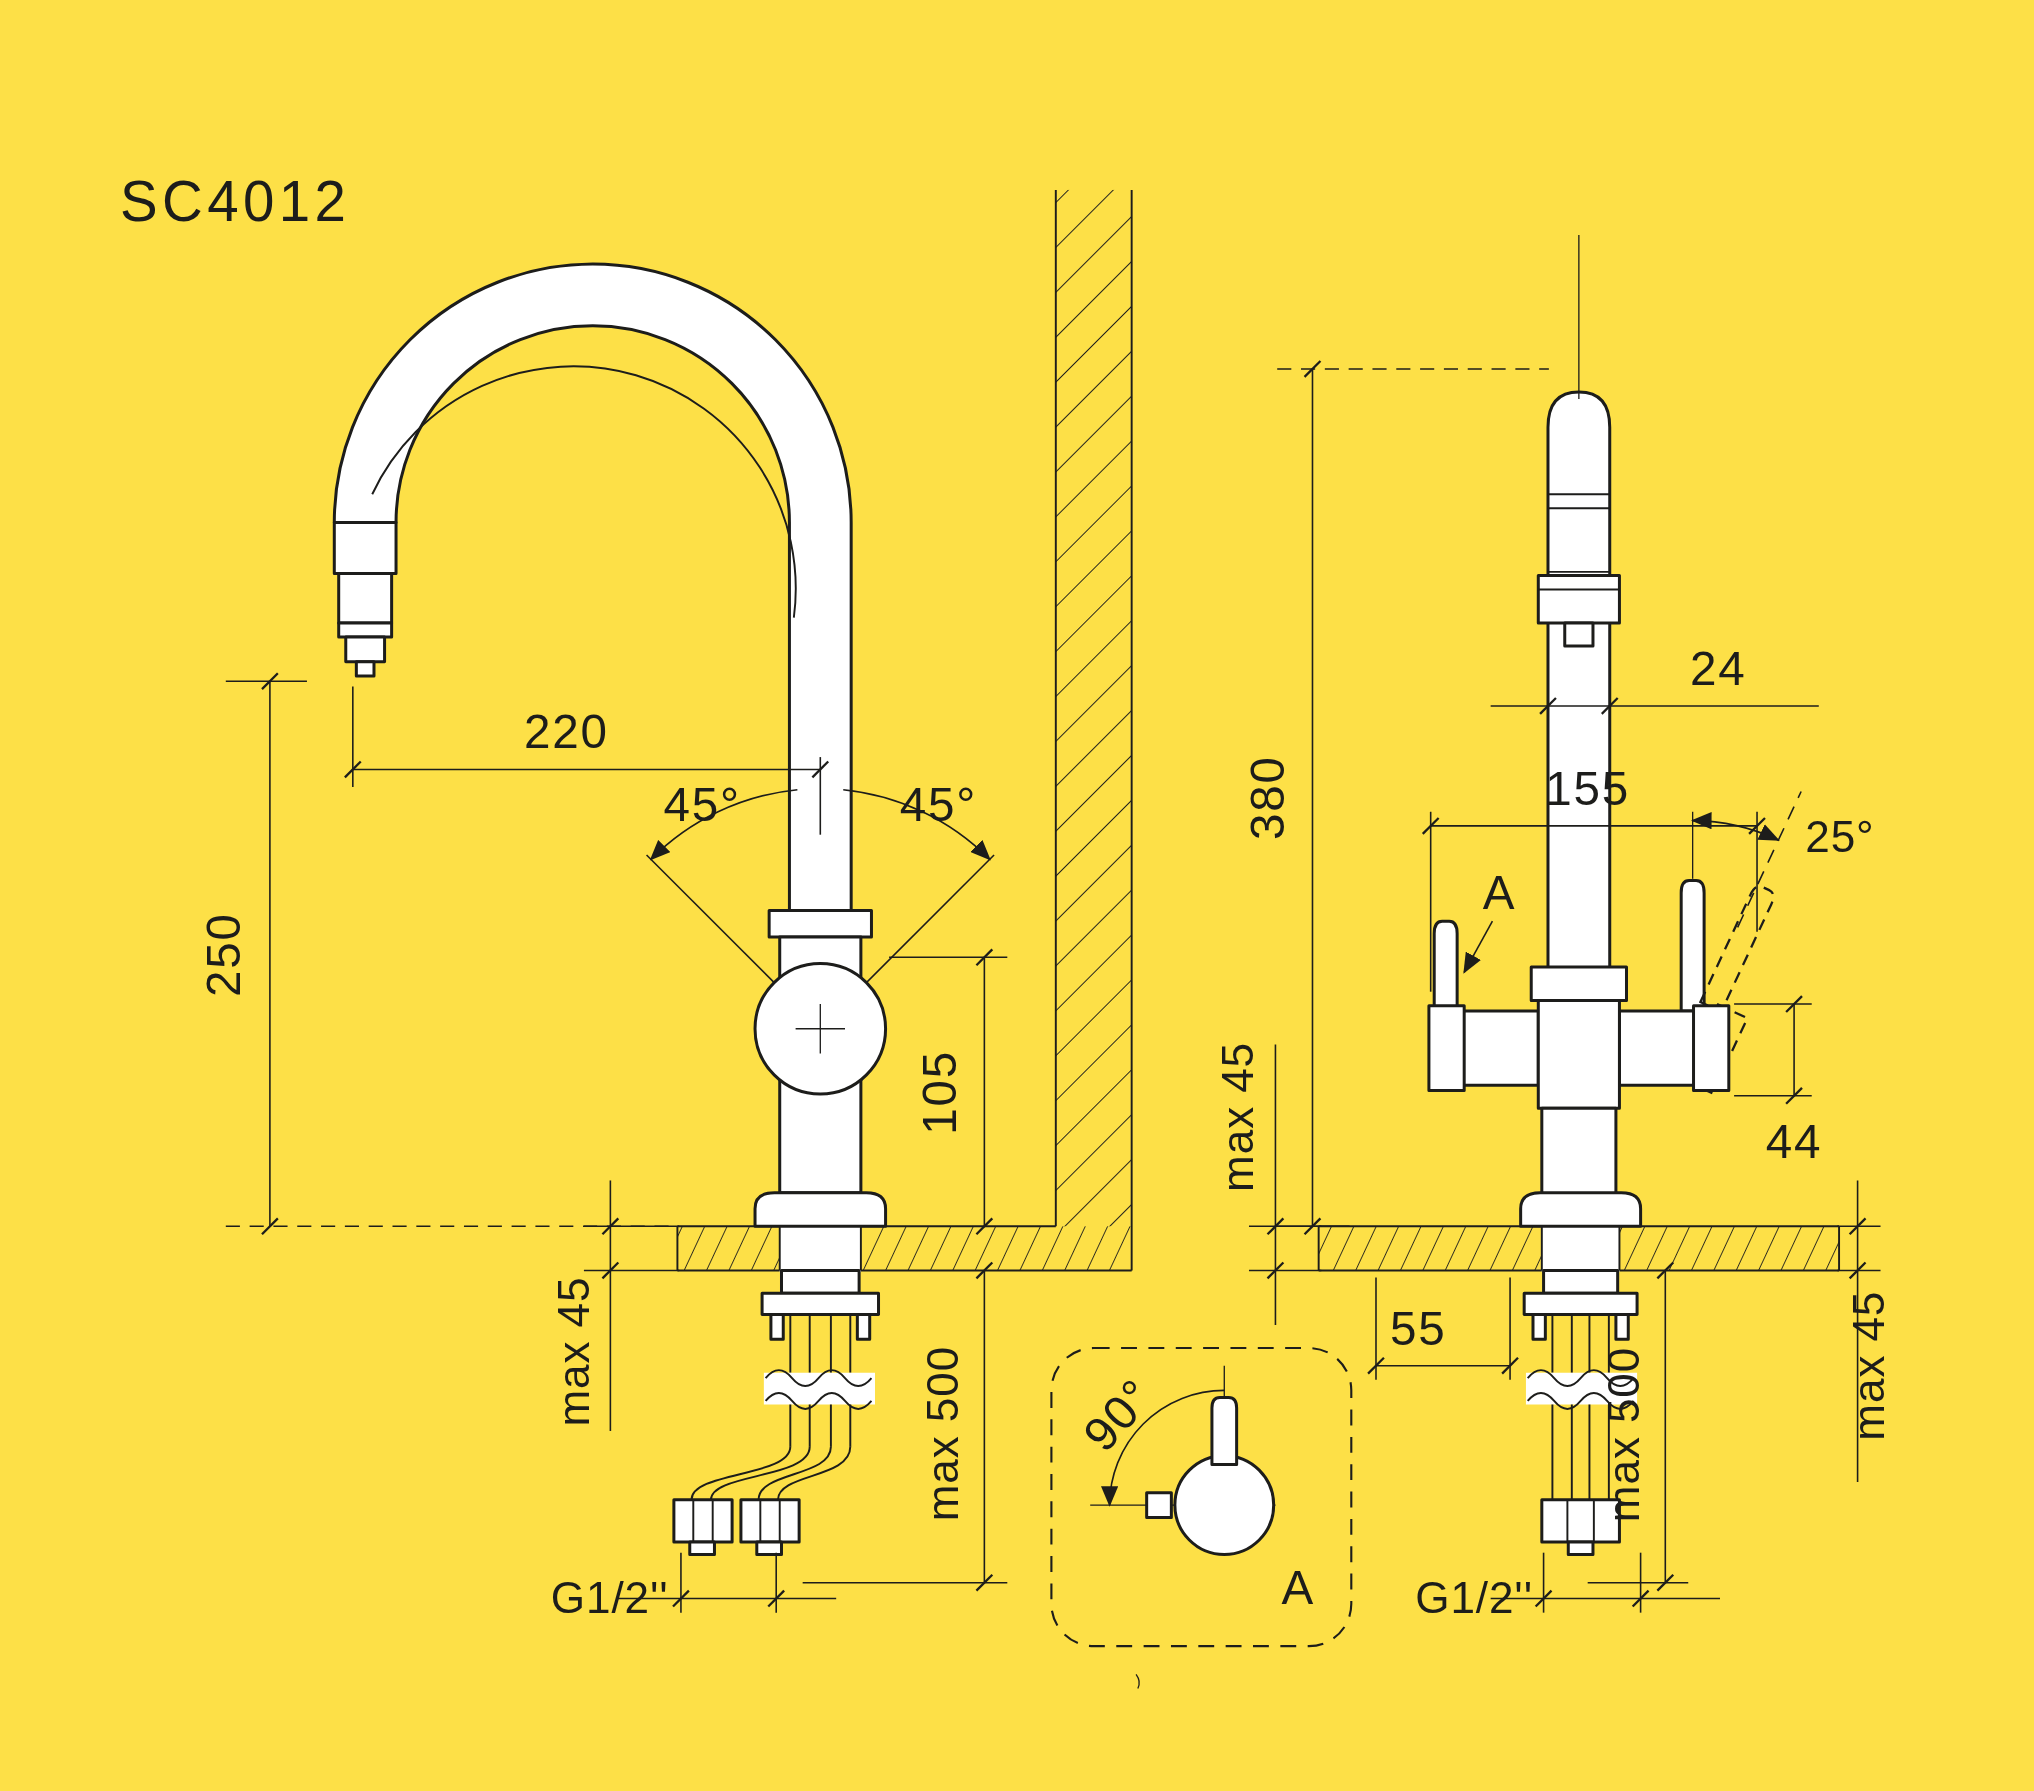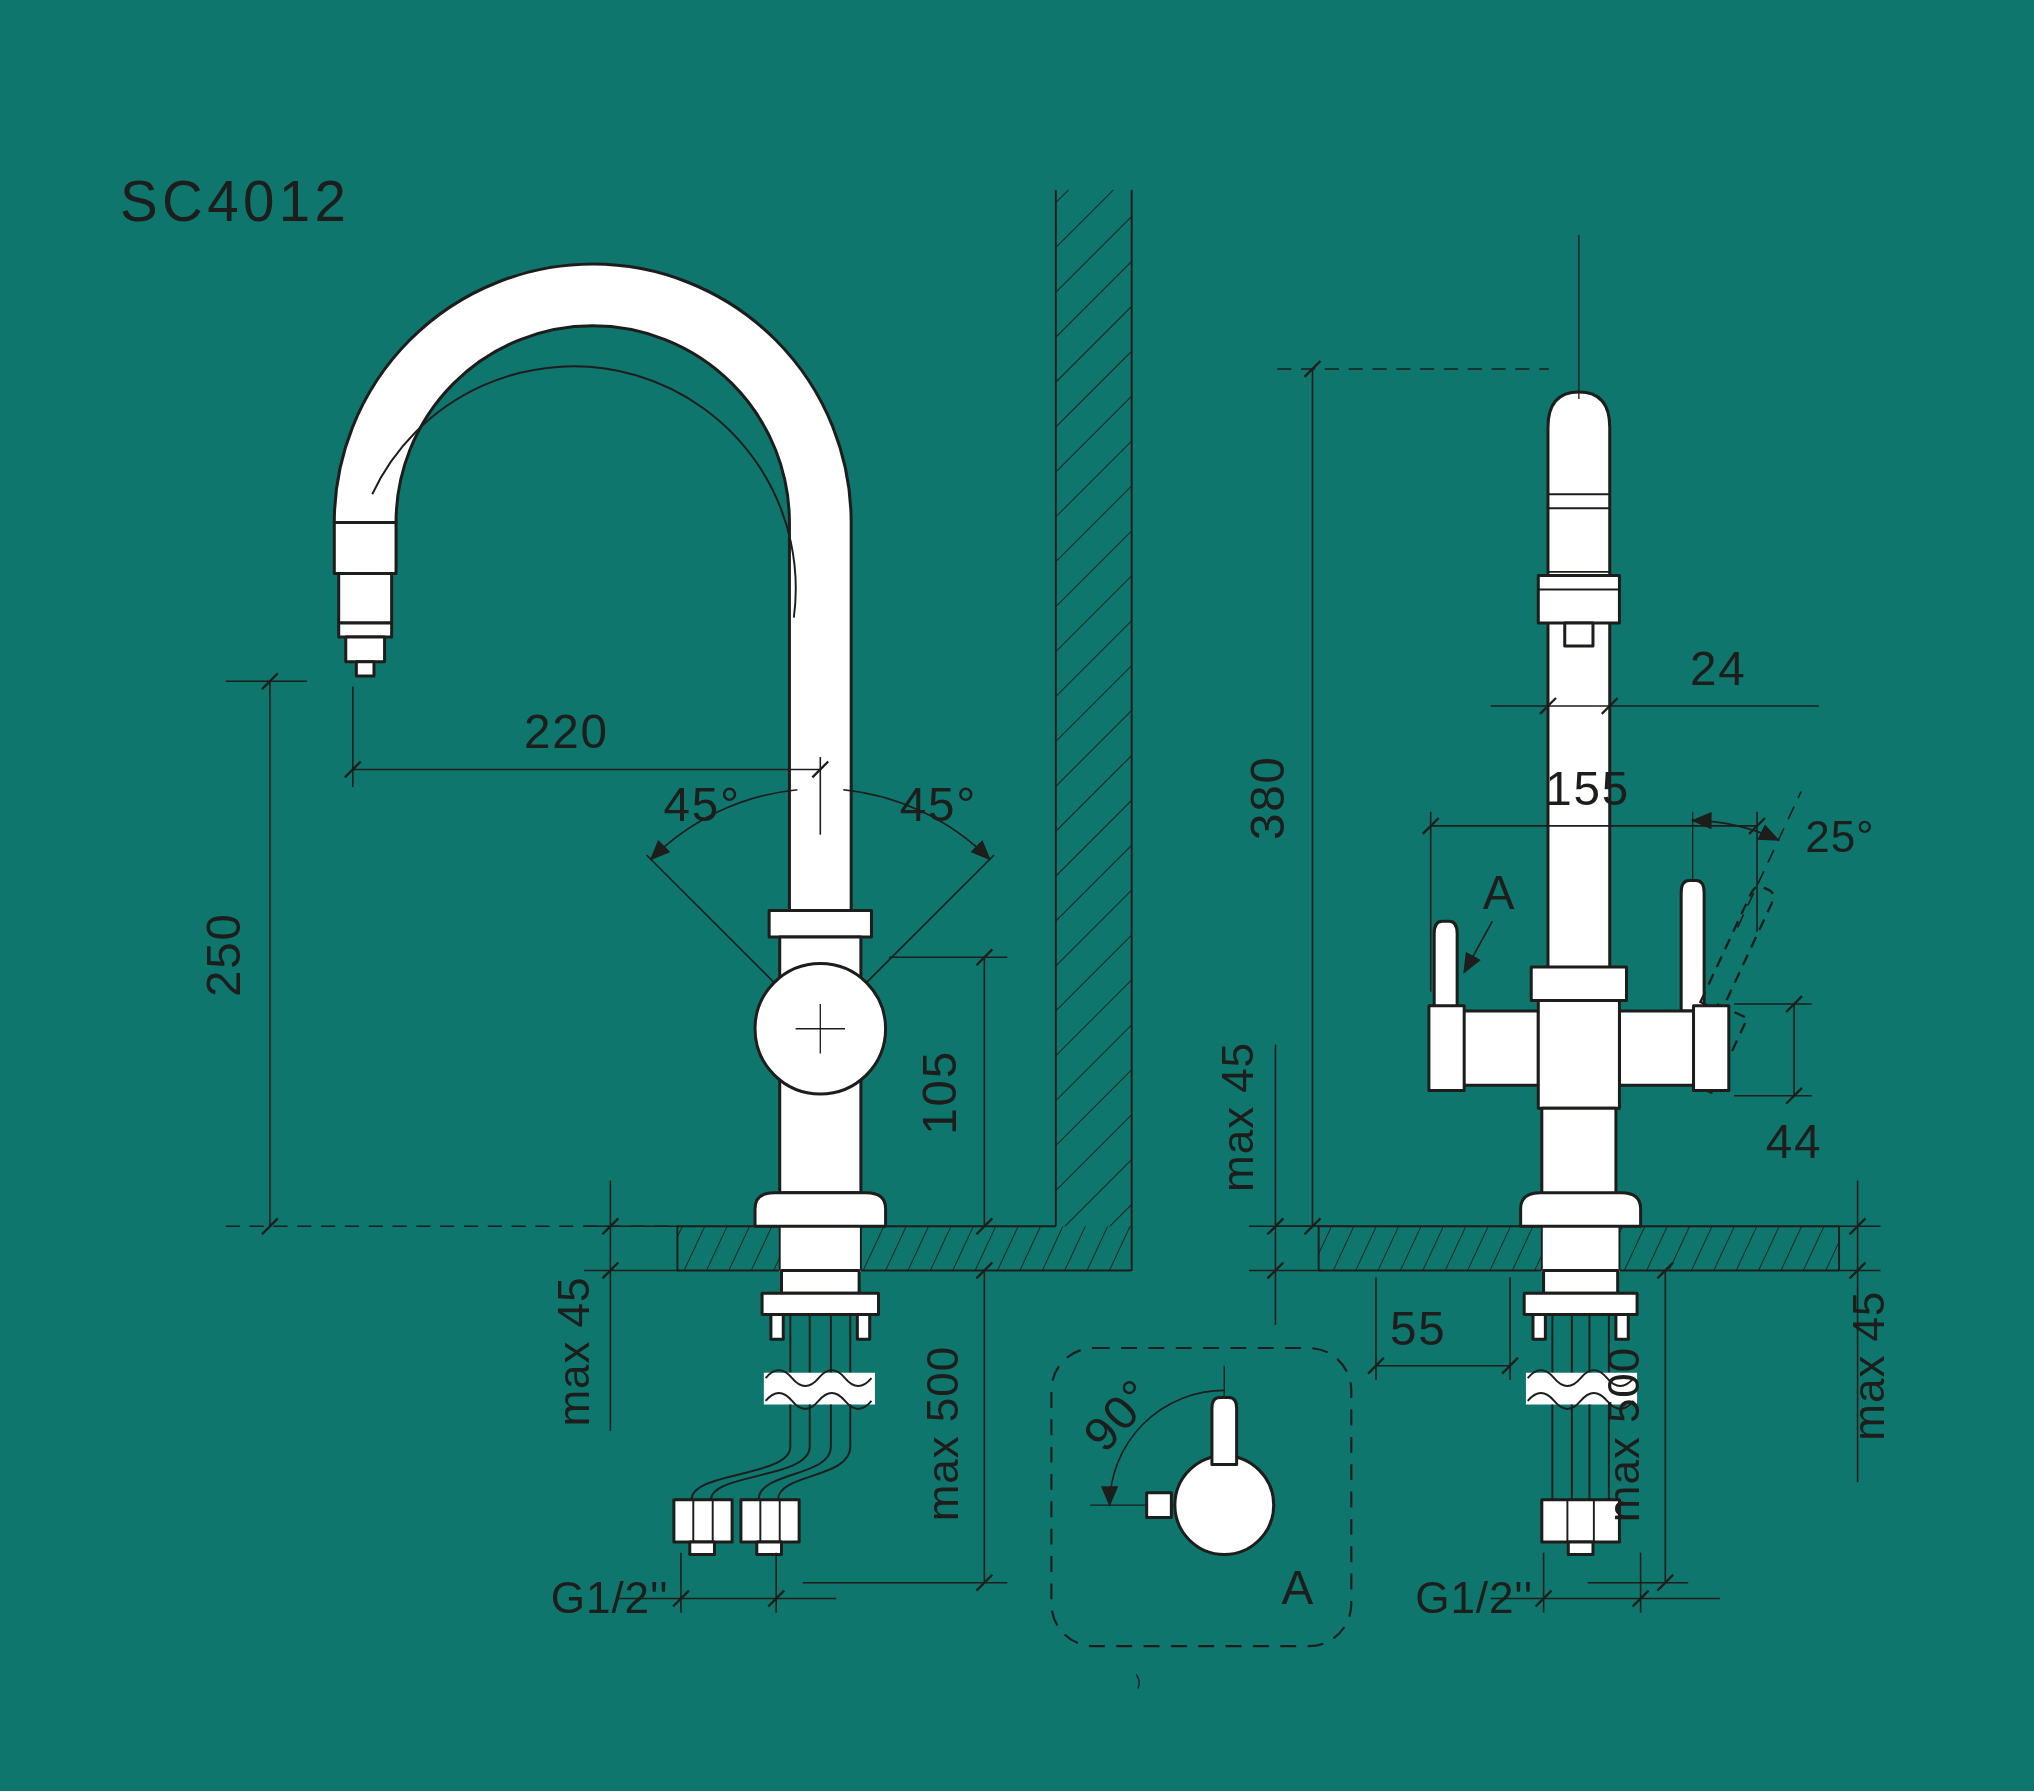--- a/index.html
+++ b/index.html
@@ -1,16 +1,16 @@
 <!DOCTYPE html>
 <html style="font-size:14px"><head>
 <meta charset="utf-8">
 <style>
   html,body{margin:0;padding:0;background:#ffffff;}
-  .canvas{width:2034px;height:1792px;background:#0f766e;position:relative;font-family:"Liberation Sans",sans-serif;}
+  .canvas{width:2034px;height:1792px;background:#fde047;position:relative;font-family:"Liberation Sans",sans-serif;}
   svg{display:block;}
   text{fill:#1d1d1b;font-family:"Liberation Sans",sans-serif;}
   .ttl{font-size:64px;letter-spacing:5px;}
   .t54{font-size:54px;letter-spacing:2px;}
   .t50{font-size:50px;letter-spacing:1px;}
   .ol{fill:#ffffff;stroke:#1d1d1b;stroke-width:3.4;stroke-linejoin:round;}
   .med{fill:none;stroke:#1d1d1b;stroke-width:2.2;}
   .dim{fill:none;stroke:#1d1d1b;stroke-width:1.8;}
   .thin{fill:none;stroke:#1d1d1b;stroke-width:1.5;}
   .dash{stroke-dasharray:16 11;}

